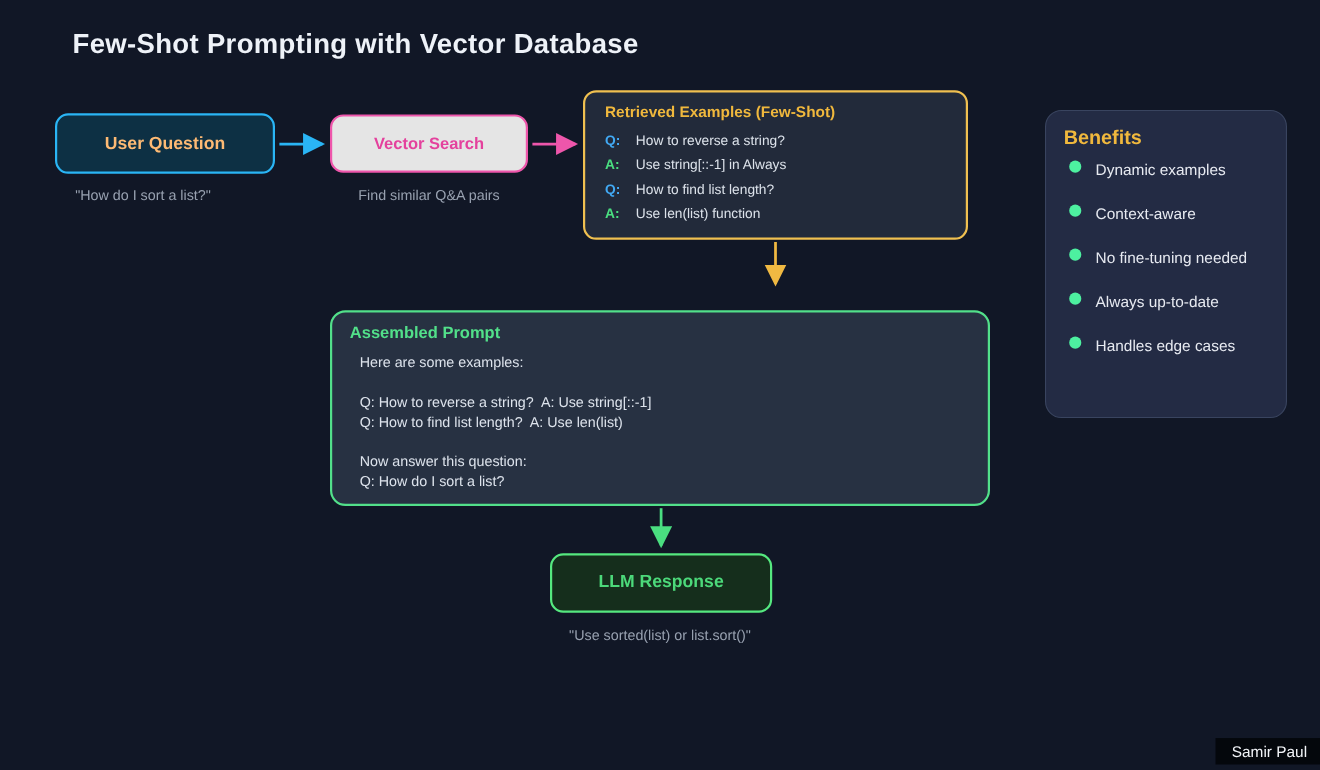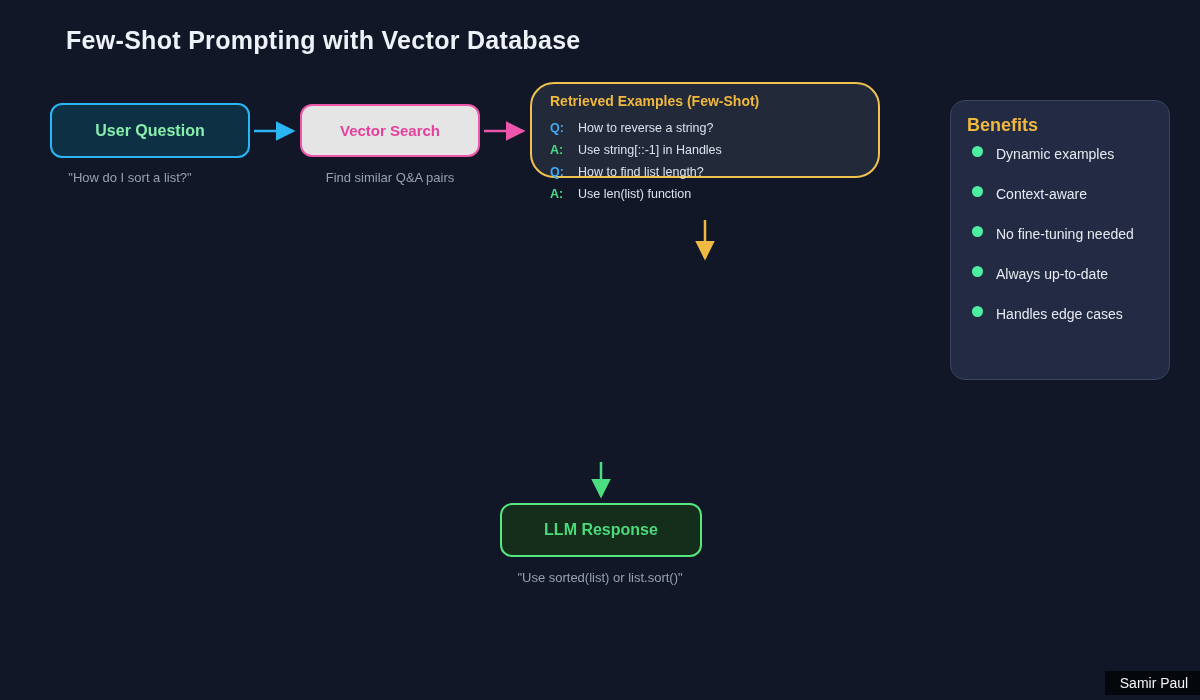--- a/index.html
+++ b/index.html
@@ -20,42 +20,42 @@
     letter-spacing: 0.3px;
   }
 
   
   .node {
     display: flex; align-items: center; justify-content: center;
     border-radius: 12px; font-weight: bold; font-size: 16px;
   }
   #node-user-question {
     left: 50px; top: 103px; width: 200px; height: 55px;
-    border: 2.5px solid #2ab5f5; background: #0d3044; color: #86efac;
+    border: 2.5px solid #2ab5f5; background: #0d3044; color: #fdba74;
   }
   #node-vector-search {
     left: 300px; top: 104px; width: 180px; height: 53px;
     border: 2.5px solid #ee56ab; background: #e5e5e5; color: #e4419d;
     font-size: 15px;
   }
   #node-llm-response {
     left: 500px; top: 503px; width: 202px; height: 54px;
     border: 2.5px solid #55e87f; background: #152e1c; color: #4cd97a;
   }
   .node-caption {
     font-size: 13px; color: #98a1b0; text-align: center;
   }
   #caption-user-question { left: 30px; top: 170px; width: 200px; }
   #caption-vector-search { left: 290px; top: 170px; width: 200px; }
   #caption-llm-response  { left: 480px; top: 570px; width: 240px; }
 
   
   #retrieved-box {
-    left: 530px; top: 82px; width: 350px; height: 96px;
-    border: 2px solid #f0c050; border-radius: 24px; background: #222a3a;
+    left: 530px; top: 82px; width: 350px; height: 136px;
+    border: 2px solid #f0c050; border-radius: 12px; background: #222a3a;
     padding: 9px 16px 0 18px;
   }
   #retrieved-title {
     font-size: 14px; font-weight: bold; color: #f0b83d; margin-bottom: 8px;
   }
   .qa-row { display: flex; height: 22px; align-items: center; font-size: 12.5px; }
   .qa-tag { width: 20px; font-weight: bold; }
   .qa-tag.q { color: #42aaf5; }
   .qa-tag.a { color: #4ade80; }
   .qa-text { color: #dce2ea; margin-left: 8px; }
@@ -121,32 +121,42 @@
   <div class="abs node-caption" id="caption-vector-search">Find similar Q&amp;A pairs</div>
 
   <div class="abs" id="retrieved-box">
     <div id="retrieved-title">Retrieved Examples (Few-Shot)</div>
     <div class="qa-row">
       <span class="qa-tag q">Q:</span>
       <span class="qa-text">How to reverse a string?</span>
     </div>
     <div class="qa-row">
       <span class="qa-tag a">A:</span>
-      <span class="qa-text">Use string[::-1] in Handles</span>
+      <span class="qa-text">Use string[::-1] in Always</span>
     </div>
     <div class="qa-row">
       <span class="qa-tag q">Q:</span>
       <span class="qa-text">How to find list length?</span>
     </div>
     <div class="qa-row">
       <span class="qa-tag a">A:</span>
       <span class="qa-text">Use len(list) function</span>
     </div>
   </div>
 
+  <div class="abs" id="assembled-box">
+    <div id="assembled-title">Assembled Prompt</div>
+    <div id="assembled-body">Here are some examples:
+
+Q: How to reverse a string?  A: Use string[::-1]
+Q: How to find list length?  A: Use len(list)
+
+Now answer this question:
+Q: How do I sort a list?</div>
+  </div>
 
   <div class="abs node" id="node-llm-response">
     <span>LLM Response</span>
   </div>
   <div class="abs node-caption" id="caption-llm-response">"Use sorted(list) or list.sort()"</div>
 
   <div class="abs" id="benefits-panel">
     <div id="benefits-title">Benefits</div>
     <div id="benefits-list">
       <div class="benefit-item">

